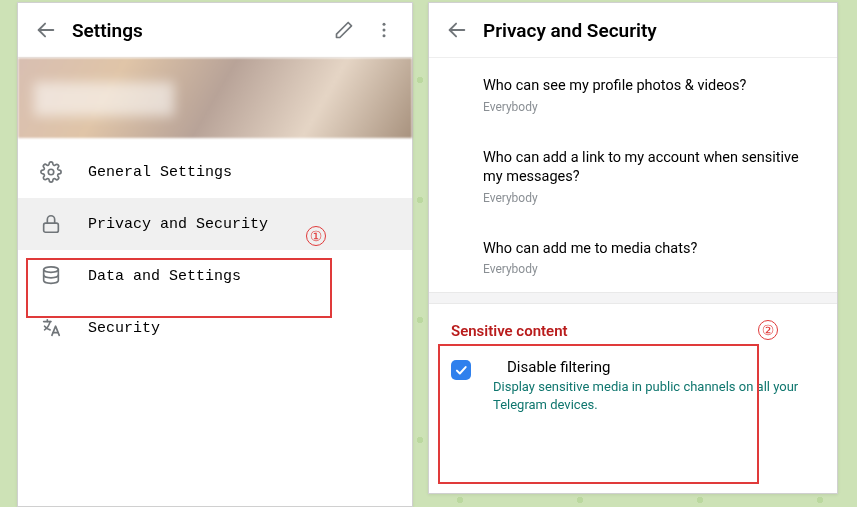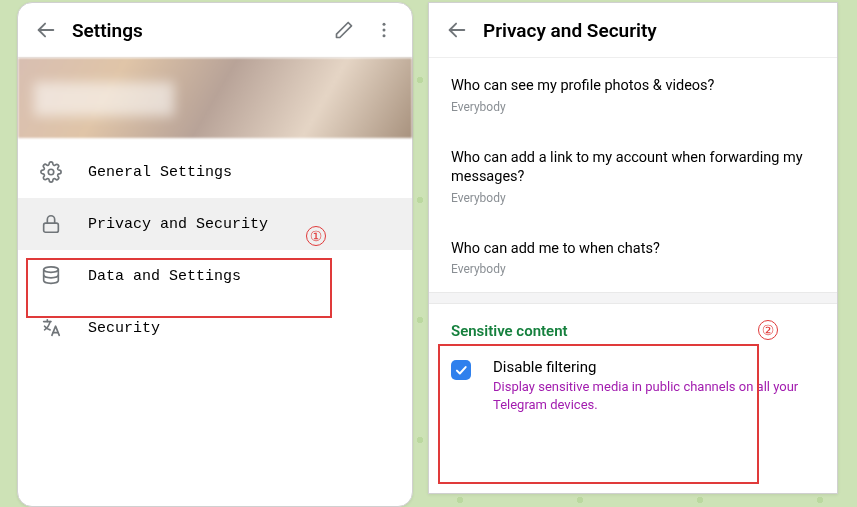--- a/index.html
+++ b/index.html
@@ -2,46 +2,46 @@
 <html><head>
 <meta charset="utf-8">
 <style>
   html,body{margin:0;padding:0;width:857px;height:507px;font-family:-apple-system,BlinkMacSystemFont,"Segoe UI",Roboto,Arial,sans-serif;background:#cde2b6;}
   .bg-pattern{position:absolute;inset:0;background:
     radial-gradient(circle at 20px 30px,#b4d496 3px,transparent 3px),
     radial-gradient(circle at 60px 80px,#b4d496 3px,transparent 3px),
     radial-gradient(circle at 100px 20px,#b4d496 3px,transparent 3px);
     background-size:120px 120px;opacity:.7;}
   .panel{position:absolute;background:#fff;border:1px solid #d0d0d0;box-shadow:0 1px 3px rgba(0,0,0,.08);}
-  .panel-left{left:17px;top:2px;width:394px;height:503px;border-radius:15px;}
+  .panel-left{left:17px;top:2px;width:394px;height:503px;}
   .panel-right{left:428px;top:2px;width:408px;height:490px;}
   .hdr{display:flex;align-items:center;height:54px;padding:0 8px;border-bottom:1px solid #eee;}
   .hdr .back{width:40px;height:40px;display:flex;align-items:center;justify-content:center;color:#707579;cursor:pointer;border-radius:50%;}
   .hdr .title{flex:1;font-size:19px;font-weight:600;color:#000;margin-left:6px;}
   .hdr .ico-btn{width:40px;height:40px;display:flex;align-items:center;justify-content:center;color:#707579;cursor:pointer;border-radius:50%;}
   .profile-strip{height:80px;background:linear-gradient(120deg,#d8bfb2 0%,#e0c5a8 25%,#b8a398 50%,#e5d5c5 75%,#a8927e 100%);filter:blur(1px);position:relative;}
   .profile-strip::after{content:"";position:absolute;left:16px;top:24px;width:140px;height:34px;background:rgba(255,255,255,.55);filter:blur(6px);}
   .menu{padding:8px 0;}
   .menu-item{display:flex;align-items:center;height:52px;padding:0 22px;cursor:pointer;position:relative;}
   .menu-item .mi-icon{width:28px;color:#707579;display:flex;align-items:center;justify-content:flex-start;}
   .menu-item .mi-label{margin-left:20px;font-size:15px;color:#000;font-family:Liberation Mono, monospace;}
   .menu-item.active{background:#f0f0f0;}
   .callout{position:absolute;border:2px solid #e03a3a;pointer-events:none;}
   .callout-badge{position:absolute;color:#e03a3a;font-size:14px;font-weight:500;width:18px;height:18px;border:1.5px solid #e03a3a;border-radius:50%;display:flex;align-items:center;justify-content:center;line-height:1;}
   .right-body{padding:0 22px;}
-  .priv-row{padding:18px 0 16px 0;border-bottom:0;cursor:pointer;}
+  .priv-row{padding:18px 0 16px 0;border-bottom:0;cursor:pointer;margin-left:32px;}
   .priv-q{font-size:14.5px;color:#000;line-height:1.35;margin-bottom:4px;}
   .priv-v{font-size:12px;color:#8a8f94;}
   .sep{height:10px;background:#f4f4f5;border-top:1px solid #e9e9e9;border-bottom:1px solid #e9e9e9;margin:0 -22px;}
-  .sect-title{font-size:15px;font-weight:600;color:#15803d;margin:18px 0 12px 0;}
+  .sect-title{font-size:15px;font-weight:600;color:#b91c1c;margin:18px 0 12px 0;}
   .chk-row{display:flex;align-items:flex-start;gap:22px;padding:6px 0 18px 0;cursor:pointer;}
   .chk-box{width:20px;height:20px;border-radius:5px;background:#2f80ed;display:flex;align-items:center;justify-content:center;flex:0 0 20px;margin-top:2px;}
   .chk-box svg{stroke:#fff;}
-  .chk-label{font-size:15px;color:#000;margin-bottom:2px;}
-  .chk-desc{font-size:13px;color:#a21caf;line-height:1.35;}
+  .chk-label{font-size:15px;color:#000;margin-bottom:2px;margin-left:14px;}
+  .chk-desc{font-size:13px;color:#0f766e;line-height:1.35;}
   svg{display:block;}
 </style>
 </head>
 <body>
 <div class="bg-pattern"></div>
 
 <div class="panel panel-left">
   <div class="hdr">
     <div class="back">
       <svg width="22" height="22" viewBox="0 0 24 24" fill="none" stroke="currentColor" stroke-width="2" stroke-linecap="round" stroke-linejoin="round">
@@ -128,25 +128,25 @@
         </svg>
     </div>
     <div class="title">Privacy and Security</div>
   </div>
   <div class="right-body">
     <div class="priv-row">
       <div class="priv-q">Who can see my profile photos &amp; videos?</div>
       <div class="priv-v">Everybody</div>
     </div>
     <div class="priv-row">
-      <div class="priv-q">Who can add a link to my account when forwarding my messages?</div>
+      <div class="priv-q">Who can add a link to my account when sensitive my messages?</div>
       <div class="priv-v">Everybody</div>
     </div>
     <div class="priv-row">
-      <div class="priv-q">Who can add me to when chats?</div>
+      <div class="priv-q">Who can add me to media chats?</div>
       <div class="priv-v">Everybody</div>
     </div>
     <div class="sep"></div>
     <div class="sect-title">Sensitive content</div>
     <div class="chk-row">
       <div class="chk-box">
         <svg width="14" height="14" viewBox="0 0 24 24" fill="none" stroke="currentColor" stroke-width="3.4" stroke-linecap="round" stroke-linejoin="round">
             <polyline points="5 13 10 18 20 7"></polyline>
           </svg>
       </div>

